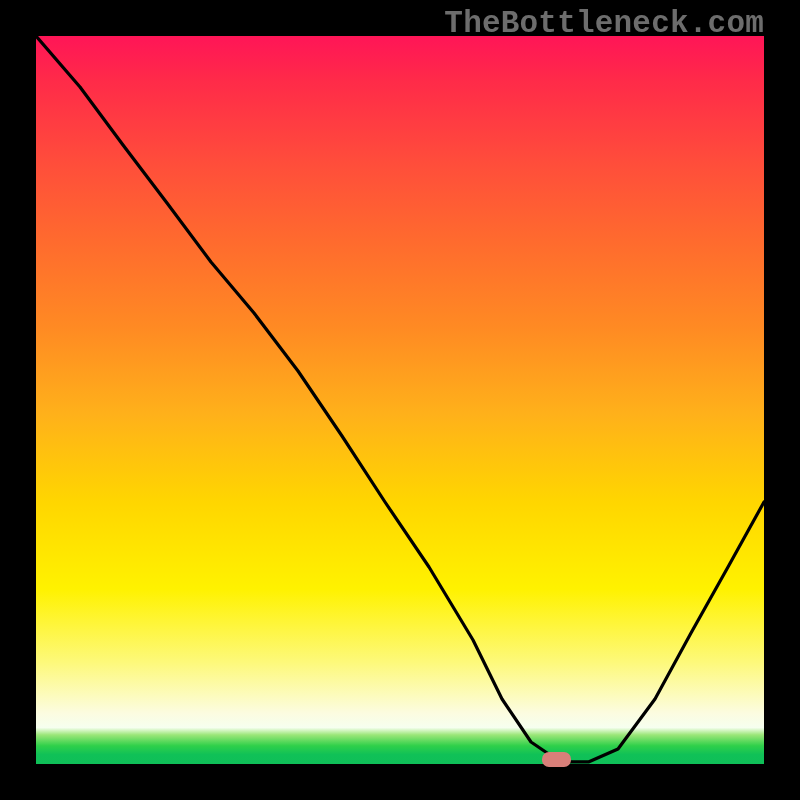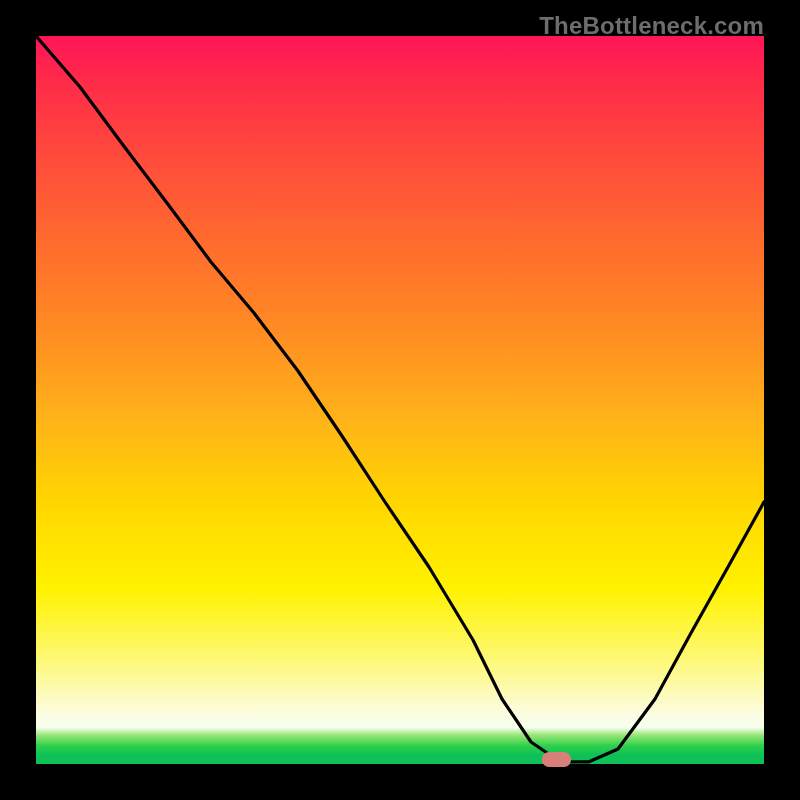--- a/index.html
+++ b/index.html
@@ -42,24 +42,24 @@
     );
   }
   .plot-area svg {
     position: absolute;
     inset: 0;
     width: 100%;
     height: 100%;
   }
   .watermark {
     position: absolute;
-    top: 12px;
+    top: 6px;
     right: 36px;
-    font-family: Liberation Sans, sans-serif;
-    font-size: 24px;
+    font-family: Liberation Mono, monospace;
+    font-size: 31px;
     font-weight: 600;
     color: #6d6d6d;
     letter-spacing: 0.2px;
   }
   .marker {
     position: absolute;
     width: 29px;
     height: 15px;
     background: #d87f79;
     border-radius: 7px;

